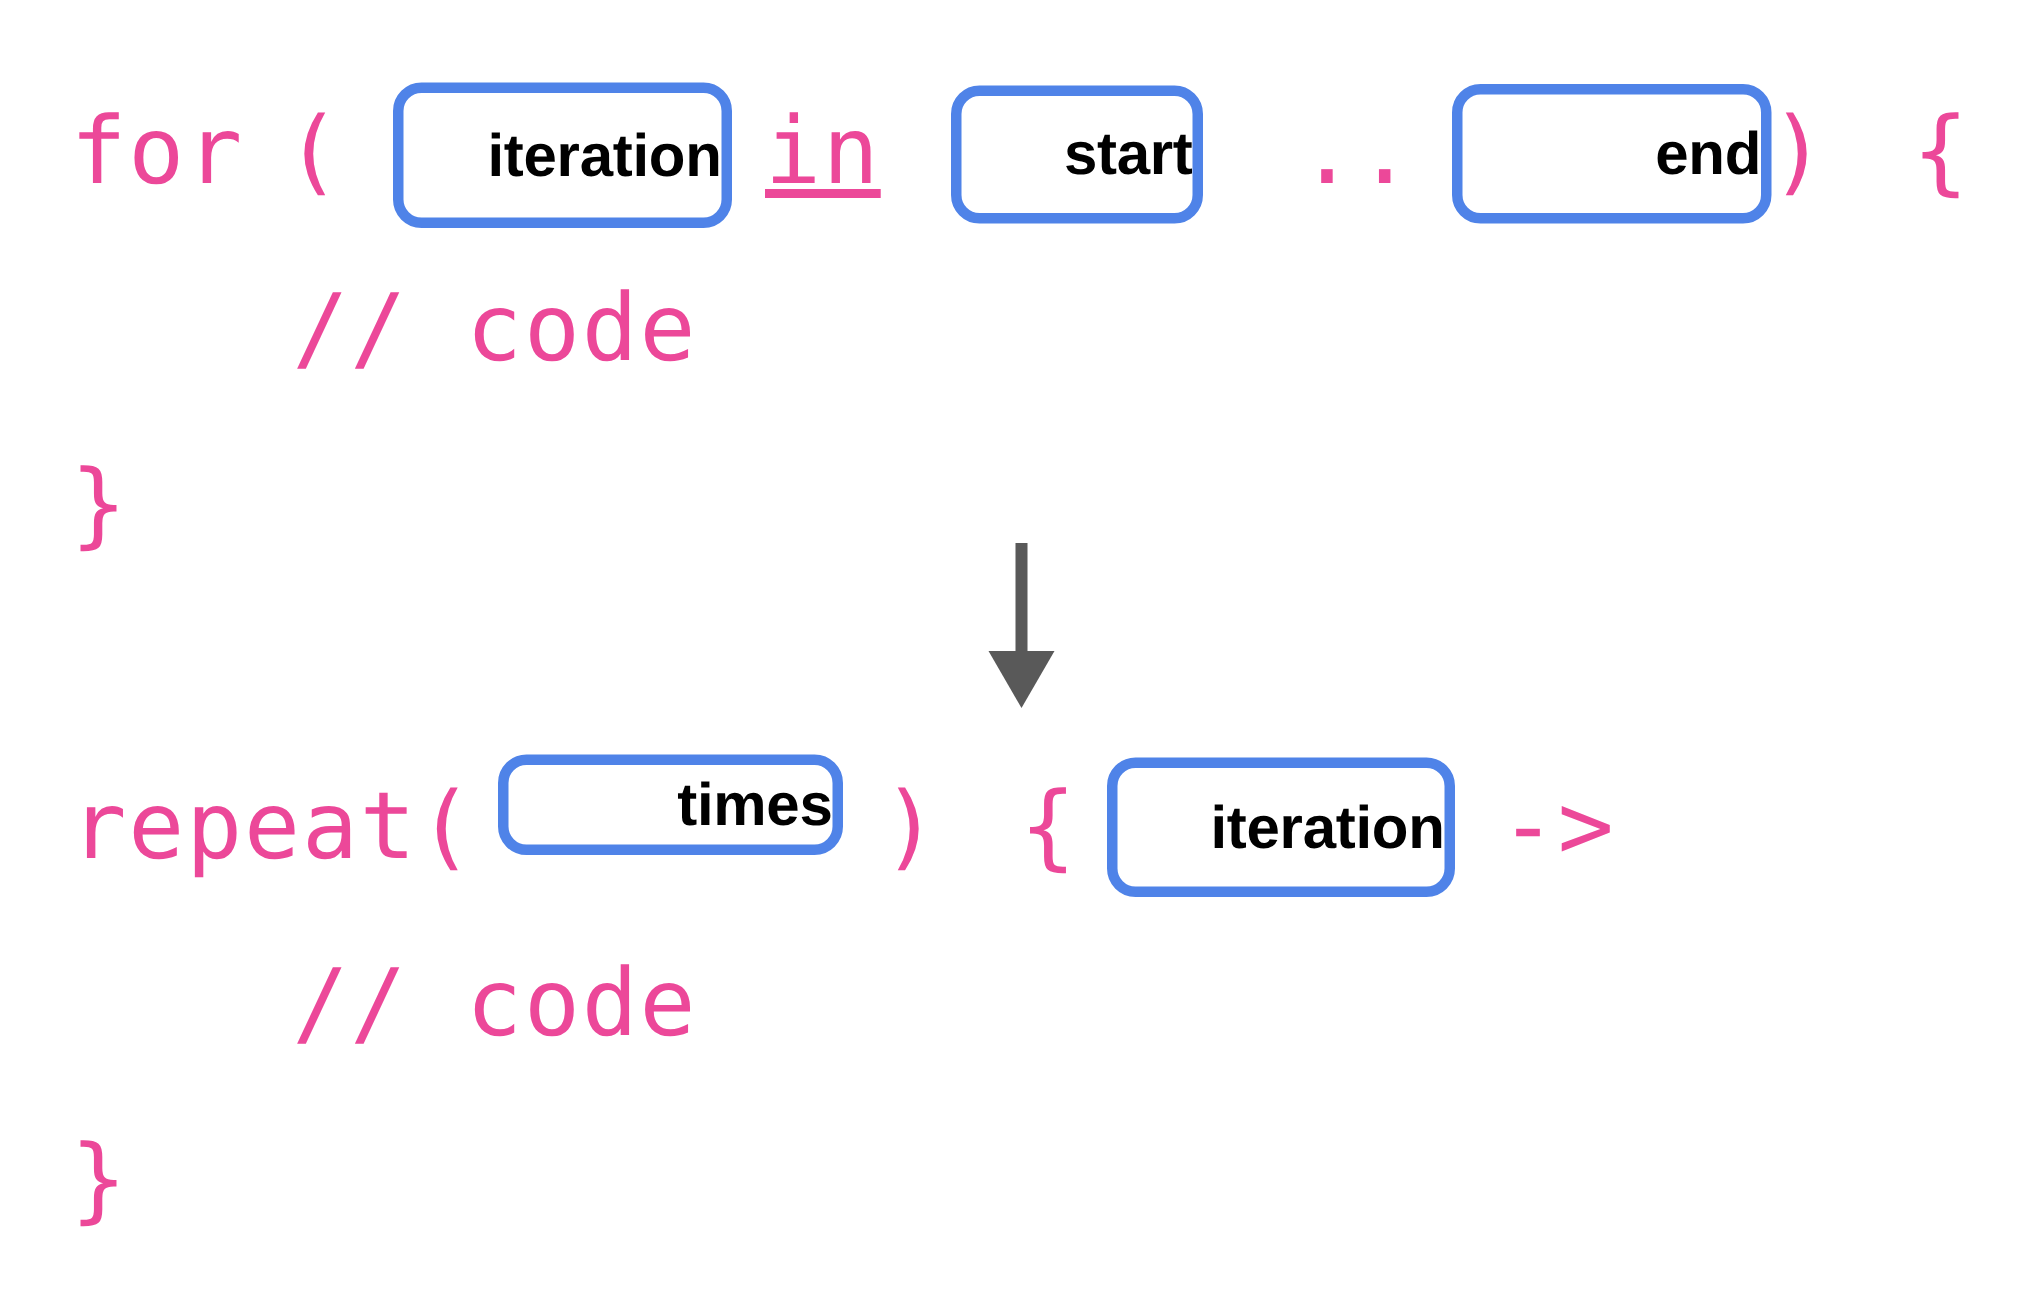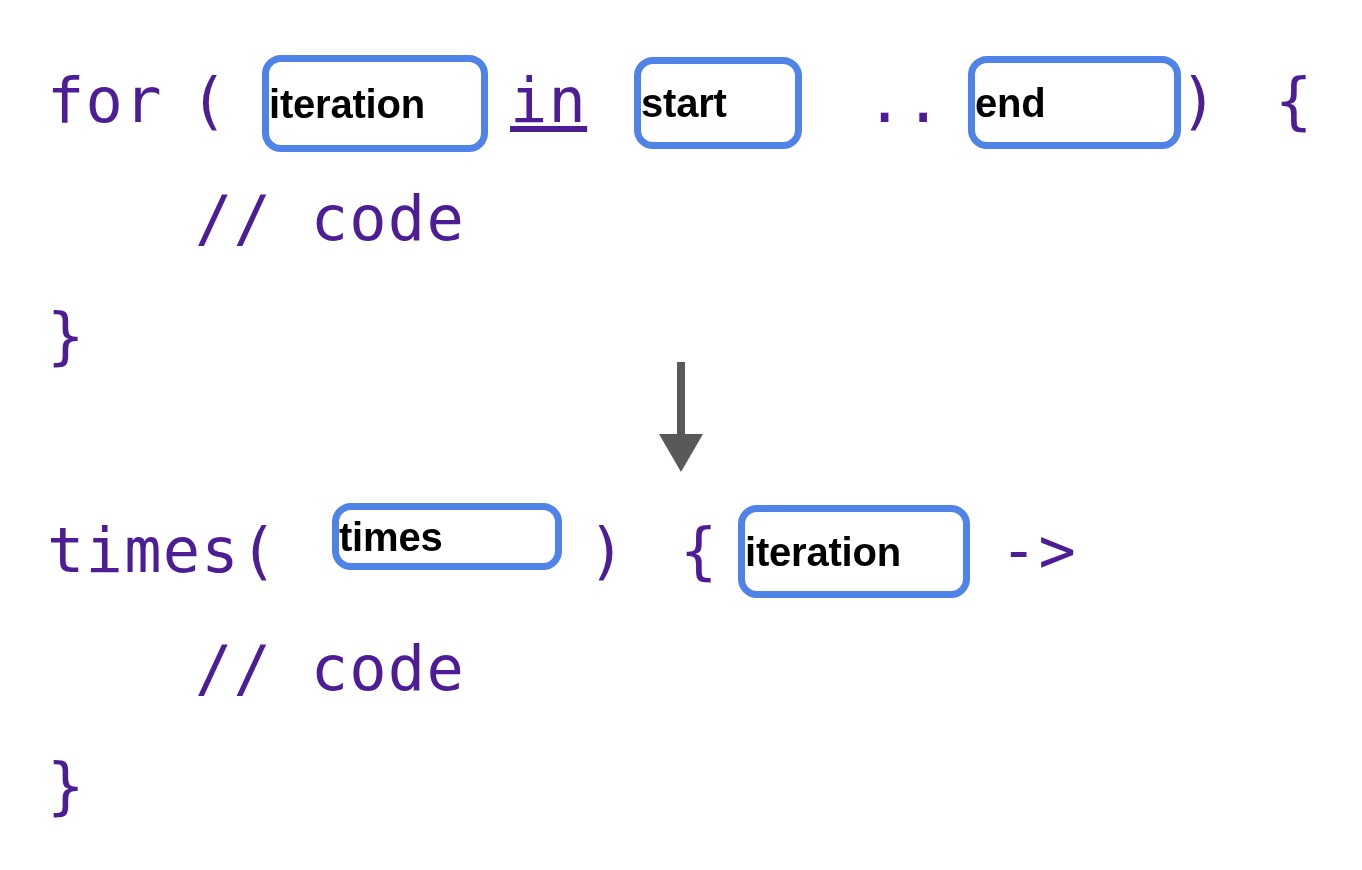--- a/index.html
+++ b/index.html
@@ -19,38 +19,38 @@
     width: 1362px;
     height: 870px;
     background: #ffffff;
   }
 
   
   .code {
     position: absolute;
     font-family: "DejaVu Sans Mono", "Liberation Mono", monospace;
     font-weight: 400;
-    color: #4c1d95;
+    color: #ec4899;
     white-space: pre;
     letter-spacing: 0.02em;
     line-height: 1;
     text-align: center;
   }
   .code.sz-main   { font-size: 62px; }
 
   
   .token-box {
     position: absolute;
     box-sizing: border-box;
     border: 7px solid #4f83e8;
     border-radius: 19px;
     background: #ffffff;
     display: flex;
     align-items: center;
-    justify-content: flex-start;
+    justify-content: flex-end;
   }
   .token-box .token-label {
     font-family: "Liberation Sans", "DejaVu Sans", sans-serif;
     font-weight: bold;
     font-size: 40px;
     color: #000000;
     letter-spacing: -0.2px;
     line-height: 1;
     white-space: nowrap;
   }
@@ -100,21 +100,21 @@
     <span class="code sz-main" style="left:47px; top:305px;">}</span>
   </div>
 
   <svg id="transform-arrow" viewBox="0 0 72 118">
     <line x1="36" y1="4" x2="36" y2="84" stroke="#595959" stroke-width="8"></line>
     <polygon points="36,114 14,76 58,76" fill="#595959"></polygon>
   </svg>
 
   <div>
 
-    <span class="code sz-main" style="left:47px; top:520px;">times(</span>
+    <span class="code sz-main" style="left:47px; top:520px;">repeat(</span>
 
     <div class="token-box" style="left: 332px; top: 503px; width: 230px; height: 67px; border-color: rgb(79, 131, 232);">
       <span class="token-label">times</span>
     </div>
 
     <span class="code sz-main" style="left:588px; top:520px;">)</span>
 
     <span class="code sz-main" style="left:680px; top:520px;">{</span>
 
     <div class="token-box" style="left: 738px; top: 505px; width: 232px; height: 93px; border-color: rgb(79, 131, 232);">

